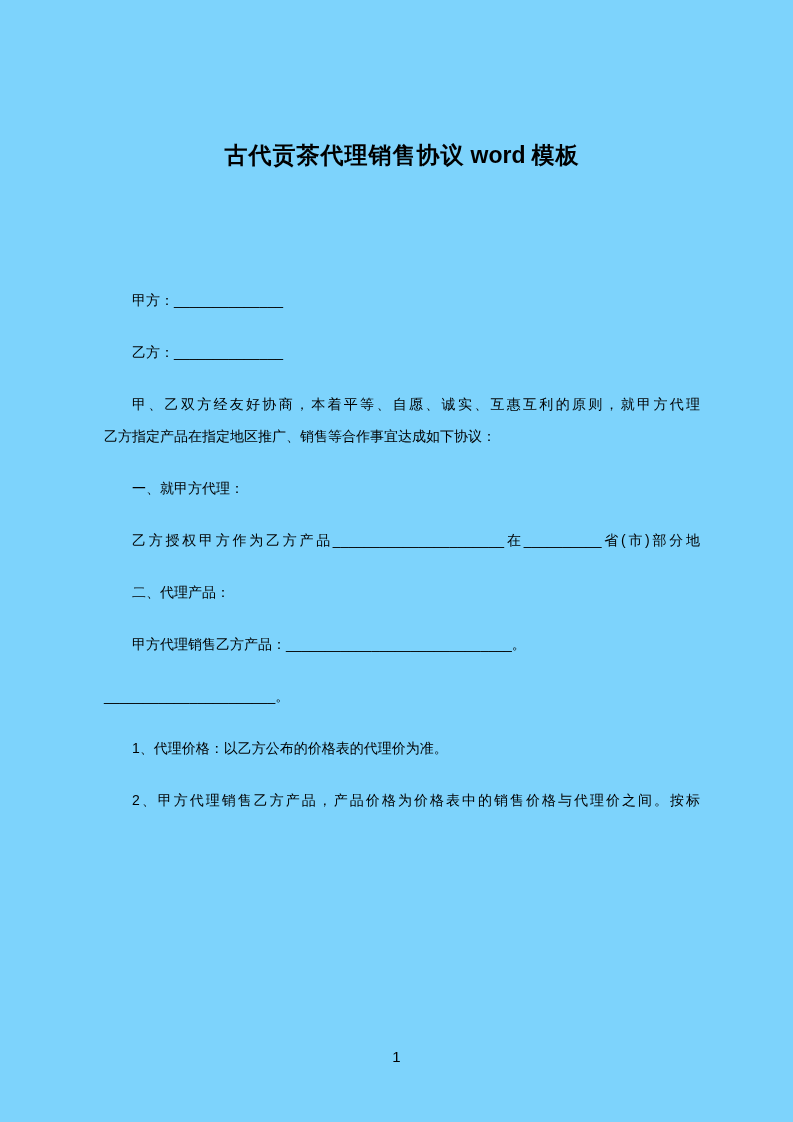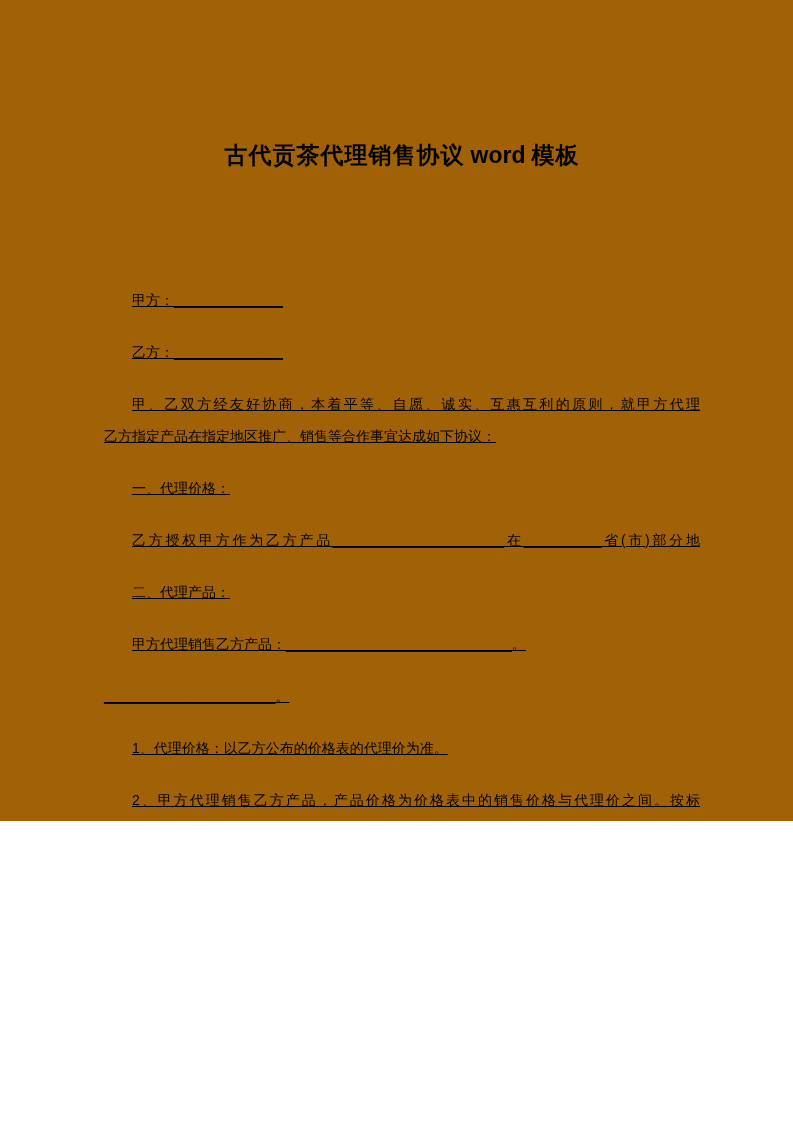--- a/index.html
+++ b/index.html
@@ -1,38 +1,38 @@
 <!DOCTYPE html>
 <html><head>
 <meta charset="utf-8">
 <style>
   html, body { margin: 0; padding: 0; background: #ffffff; }
   .page {
     position: relative;
     width: 793px;
-    height: 821px;
+    height: 1122px;
     margin: 0 auto;
-    background: #a16207;
+    background: #7dd3fc;
     color: #000000;
     font-family: "Liberation Sans", sans-serif;
     box-sizing: border-box;
     padding: 135px 93px 0 104px;
     overflow: hidden;
   }
   .doc-title {
     margin: 0 0 109px 0;
     font-size: 23px;
     font-weight: bold;
     line-height: 40px;
     text-align: center;
     letter-spacing: 1px;
   }
   .doc-title .latin { margin: 0 6px; letter-spacing: 0; }
   .para { margin: 0 0 20px 0; font-size: 14px; line-height: 32px; }
-  .line { min-height: 32px; line-height: 32px; text-decoration: underline; }
+  .line { min-height: 32px; line-height: 32px; }
   .indent { padding-left: 28px; }
   .stretch { text-align: justify; text-align-last: justify; }
   .blank { letter-spacing: 0; white-space: nowrap; }
   .footer {
     position: absolute;
     top: 1046px;
     left: 0;
     width: 100%;
     text-align: center;
     font-size: 15px;
@@ -54,21 +54,21 @@
   <div class="para">
     <div class="line indent"><span>乙方：</span><span class="blank">______________</span></div>
   </div>
 
   <div class="para">
     <div class="line indent stretch">甲、乙双方经友好协商，本着平等、自愿、诚实、互惠互利的原则，就甲方代理</div>
     <div class="line">乙方指定产品在指定地区推广、销售等合作事宜达成如下协议：</div>
   </div>
 
   <div class="para">
-    <div class="line indent">一、代理价格：</div>
+    <div class="line indent">一、就甲方代理：</div>
   </div>
   <div class="para">
     <div class="line indent stretch">乙方授权甲方作为乙方产品______________________在__________省(市)部分地</div>
   </div>
 
   <div class="para">
     <div class="line indent">二、代理产品：</div>
   </div>
   <div class="para">
     <div class="line indent">甲方代理销售乙方产品：_____________________________。</div>

